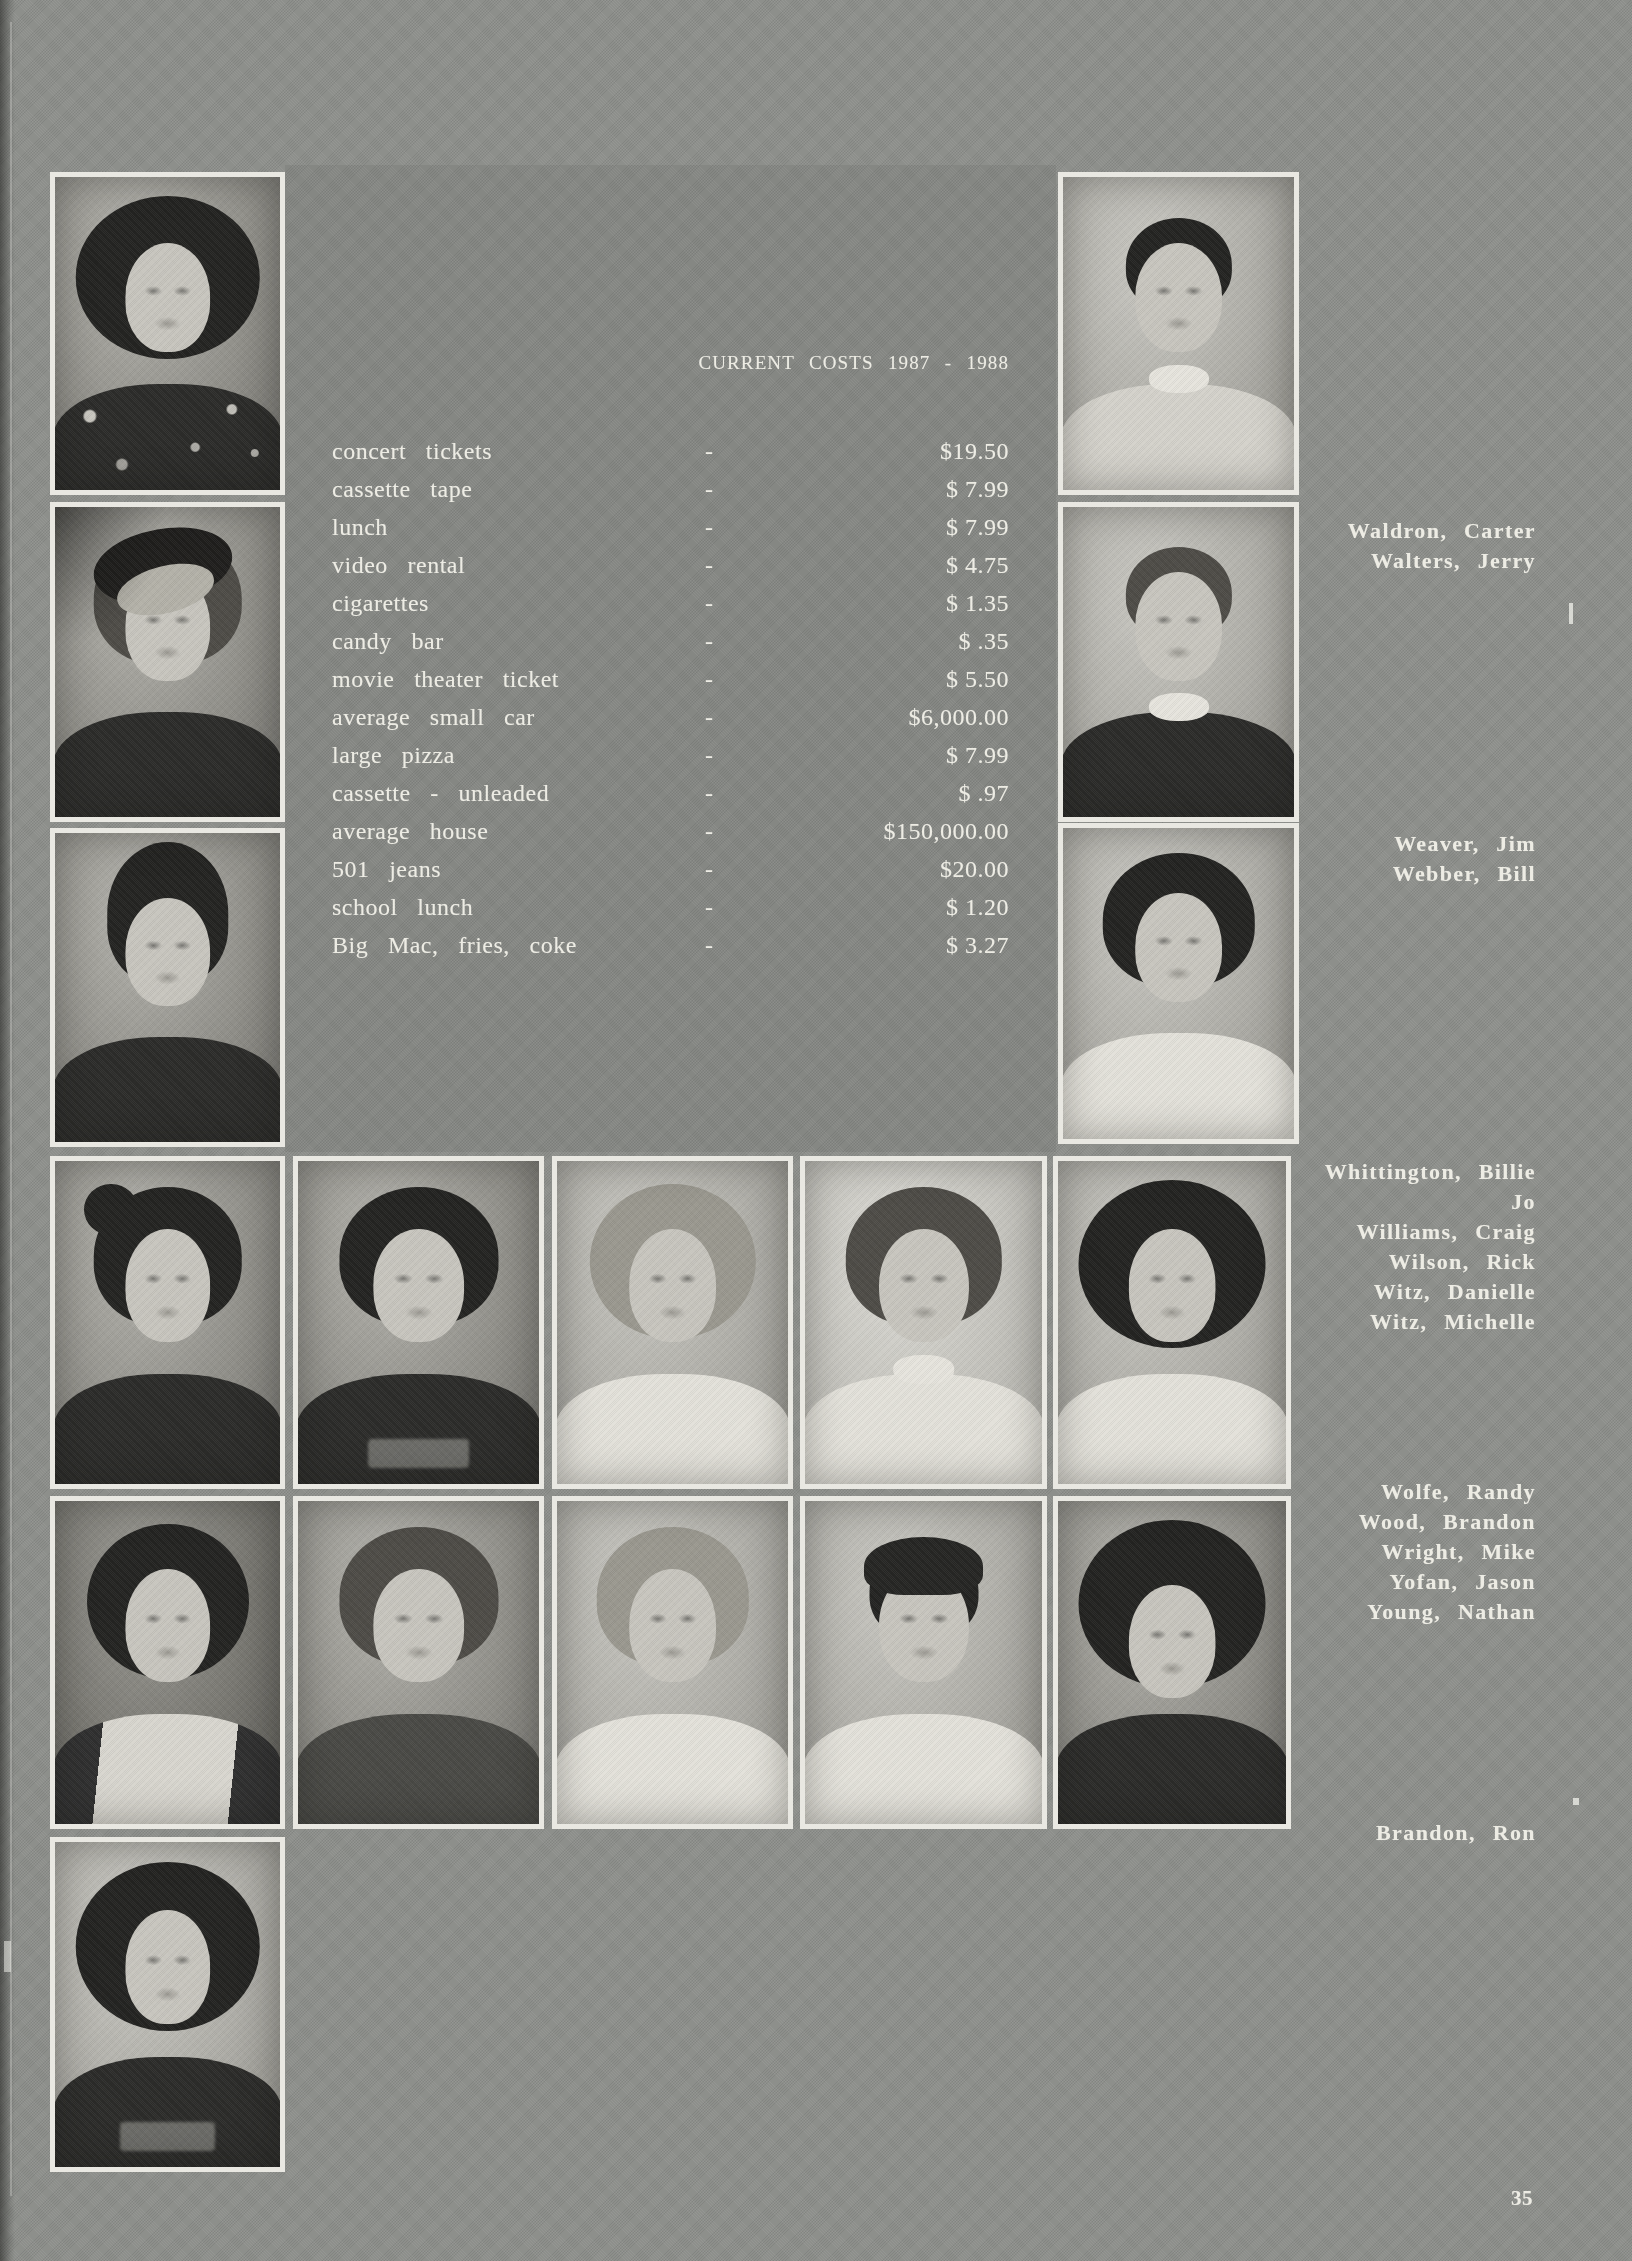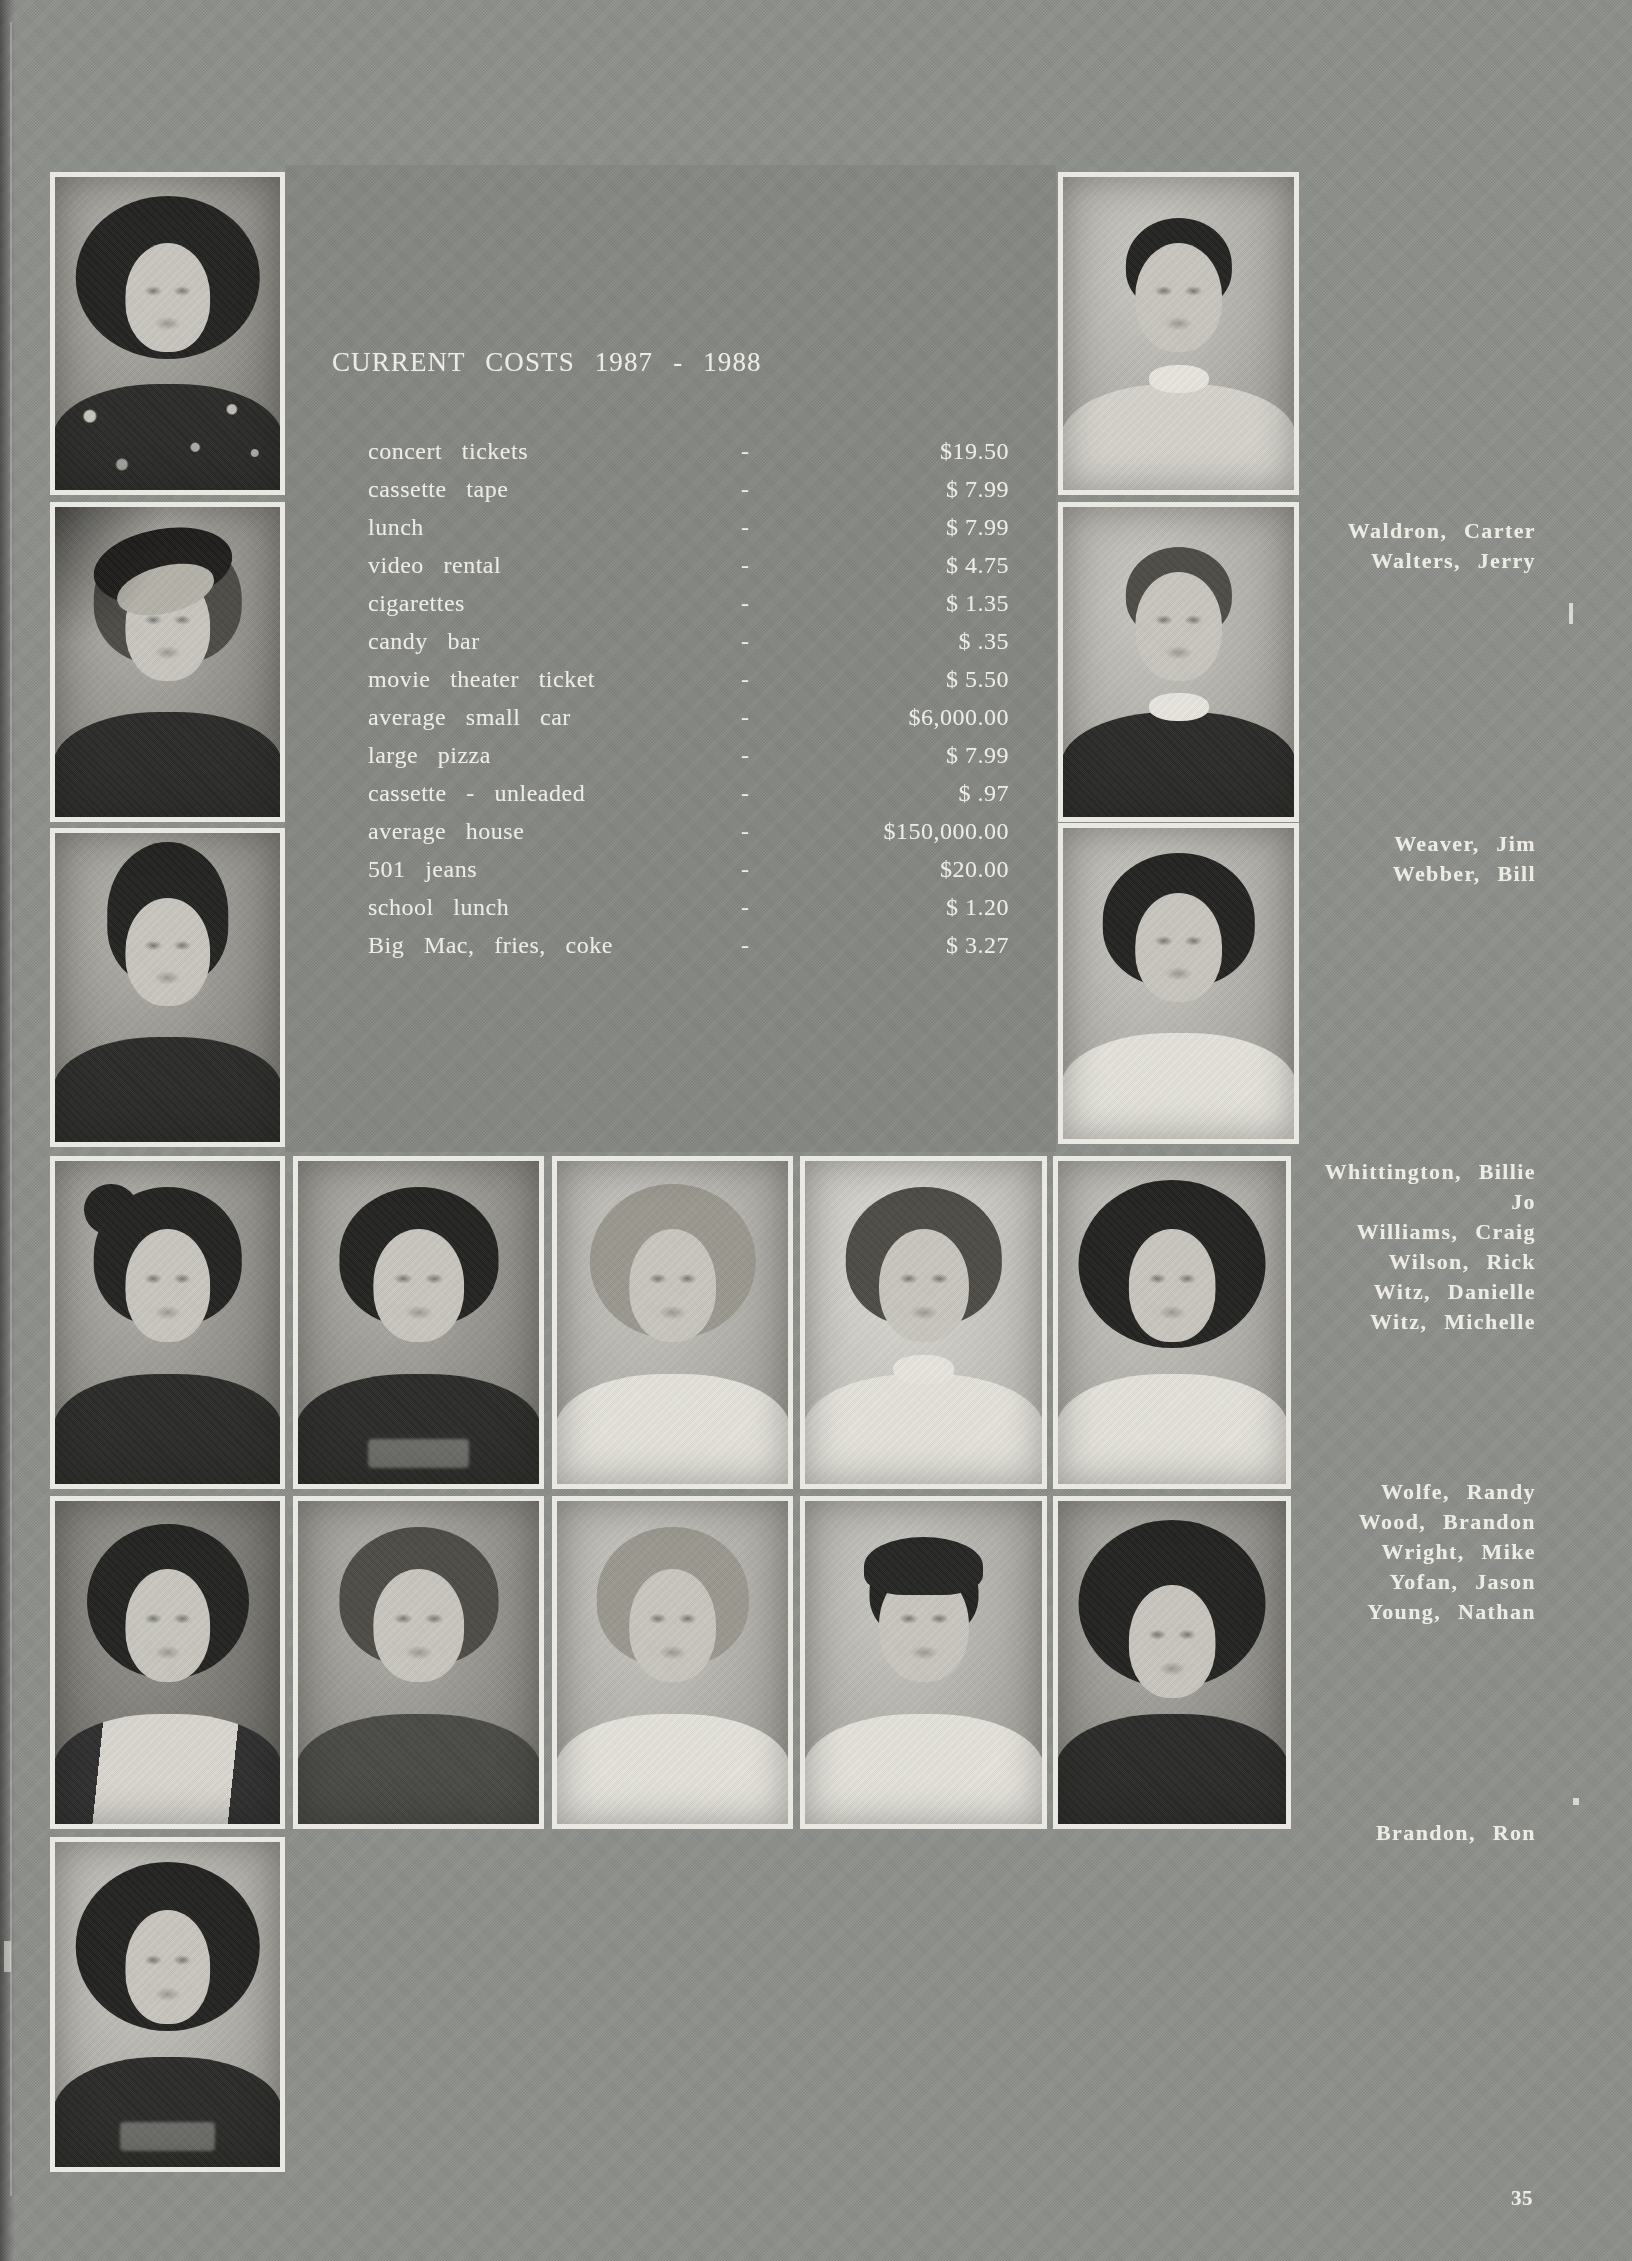--- a/index.html
+++ b/index.html
@@ -16,26 +16,26 @@
   }
   .center-panel{
     position:absolute;left:285px;top:165px;width:771px;height:987px;
     background:rgba(0,0,0,.05);
   }
   
   .costs{
     position:absolute;left:332px;top:347px;width:677px;
   }
   .costs-title{
-    text-align:left;font-size:27px;line-height:31px;
+    text-align:right;font-size:19px;line-height:31px;
     letter-spacing:1.1px;word-spacing:.45em;white-space:nowrap;
     text-shadow:0 0 1.1px rgba(255,255,255,.28);
   }
   .cost-rows{margin-top:57px;}
-  .cost-row{position:relative;height:38px;font-size:24px;line-height:33px;margin-left:36px;}
+  .cost-row{position:relative;height:38px;font-size:24px;line-height:33px;}
   .cost-label{position:absolute;left:0;top:0;letter-spacing:0.5px;word-spacing:.55em;white-space:nowrap;text-shadow:0 0 1.1px rgba(255,255,255,.25);}
   .cost-dash{position:absolute;left:373px;top:0;text-shadow:0 0 1.1px rgba(255,255,255,.25);}
   .cost-price{position:absolute;right:0;top:0;letter-spacing:0.5px;white-space:pre;text-shadow:0 0 1.1px rgba(255,255,255,.25);text-align:center;}
   .name-group{
     position:absolute;right:97px;width:382px;
     text-align:right;font-size:22px;font-weight:700;line-height:30px;
     letter-spacing:1.4px;word-spacing:.45em;
     text-shadow:0 0 1.1px rgba(255,255,255,.28);
   }
   .name-line{display:block;white-space:nowrap;}

